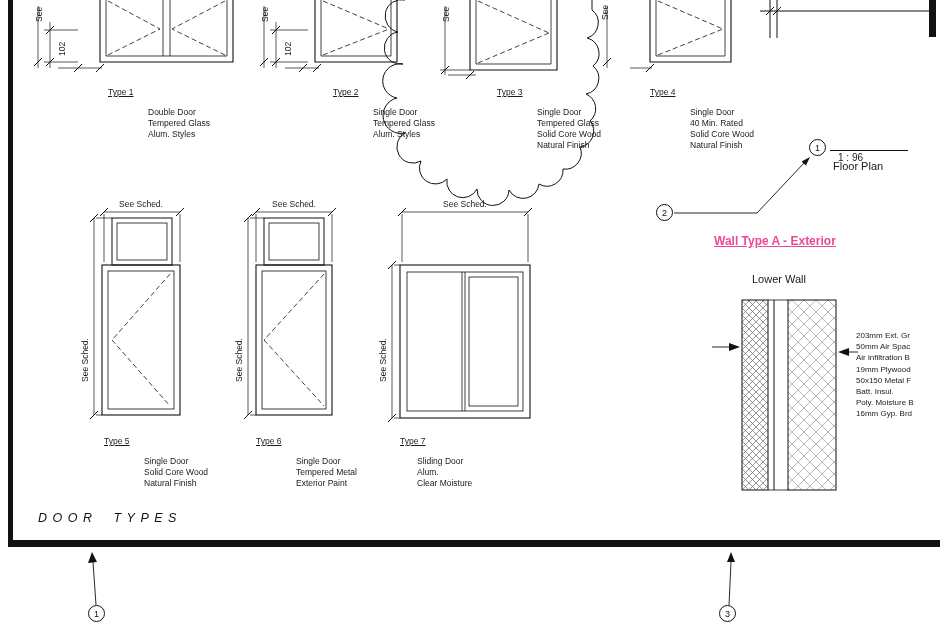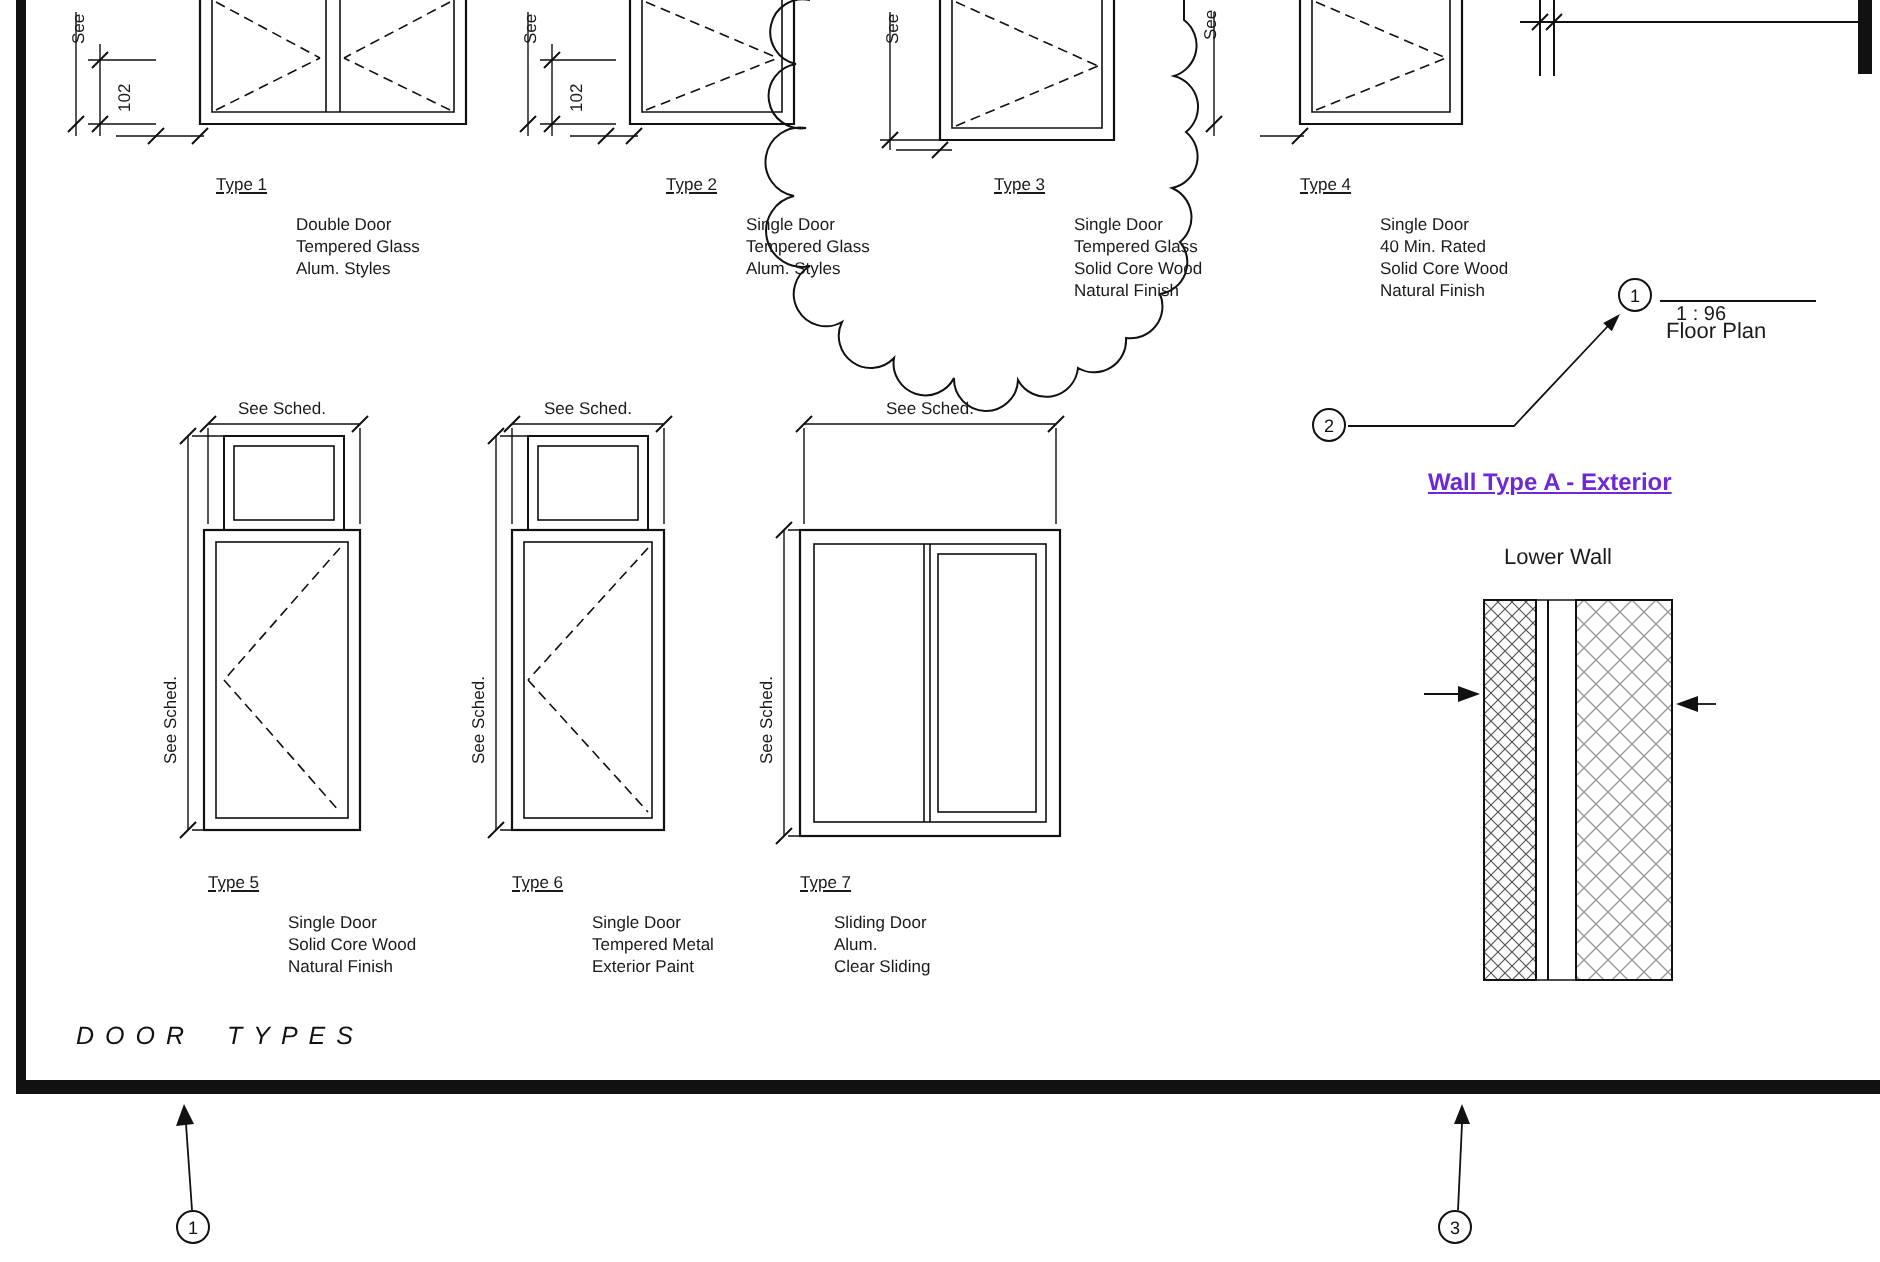--- a/index.html
+++ b/index.html
@@ -9,21 +9,21 @@
   svg.linework { position:absolute; left:0; top:0; }
   .t { position:absolute; font-size:8.5px; line-height:10px; white-space:nowrap; color:#1a1a1a; }
   .vtext { transform-origin:0 0; transform:rotate(-90deg); }
   .type-label { text-decoration:underline; }
   .desc { line-height:11px; font-size:8.5px; }
   .desc span { display:block;padding-left:40px; }
   .balloon { position:absolute; width:17px; height:17px; border:1.2px solid #111; border-radius:50%;
              display:flex; align-items:center; justify-content:center; font-size:9px; background:#fff; color:#111; }
   .callout-title { font-size:11px;margin-top:27px; }
   .callout-scale { font-size:10px; }
-  .wall-title { font-size:12px; font-weight:bold; text-decoration:underline; color:#6d28d9; }
+  .wall-title { font-size:12px; font-weight:bold; text-decoration:underline; color:#ec4899; }
   .wall-sub { font-size:11px; }
   .notes { line-height:11.2px; font-size:8px; }
   .notes span { display:block; white-space:nowrap; }
   .sheet-title { font-size:12.5px; letter-spacing:5.5px; word-spacing:7px; color:#111;font-style:italic; }
 </style>
 </head>
 <body>
 
 <div class="sheet">
 
@@ -210,25 +210,35 @@
   <div class="t desc" style="left:256px;top:456px">
     <span>Single Door</span>
     <span>Tempered Metal</span>
     <span>Exterior Paint</span>
   </div>
 
   <div class="t type-label" style="left:400px;top:436px">Type 7</div>
   <div class="t desc" style="left:377px;top:456px">
     <span>Sliding Door</span>
     <span>Alum.</span>
-    <span>Clear Sliding</span>
+    <span>Clear Moisture</span>
   </div>
 
   <div class="t wall-title" style="left:714px;top:236px">Wall Type A - Exterior</div>
   <div class="t wall-sub" style="left:752px;top:274px">Lower Wall</div>
+  <div class="t notes" style="left:856px;top:330px;width:84px;overflow:hidden">
+    <span>203mm Ext. Gr</span>
+    <span>50mm Air Spac</span>
+    <span>Air infiltration B</span>
+    <span>19mm Plywood</span>
+    <span>50x150 Metal F</span>
+    <span>Batt. Insul.</span>
+    <span>Poly. Moisture B</span>
+    <span>16mm Gyp. Brd</span>
+  </div>
 
   <div class="t sheet-title" style="left:38px;top:513px">DOOR TYPES</div>
 
   <div class="balloon" style="left:88px;top:605px">
     <span>1</span>
   </div>
   <div class="balloon" style="left:719px;top:605px">
     <span>3</span>
   </div>
 

